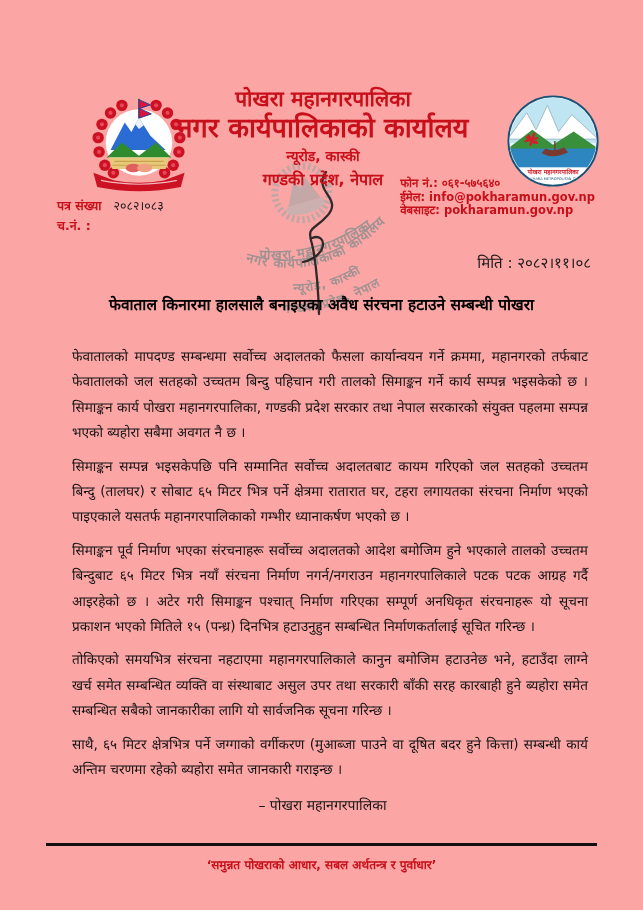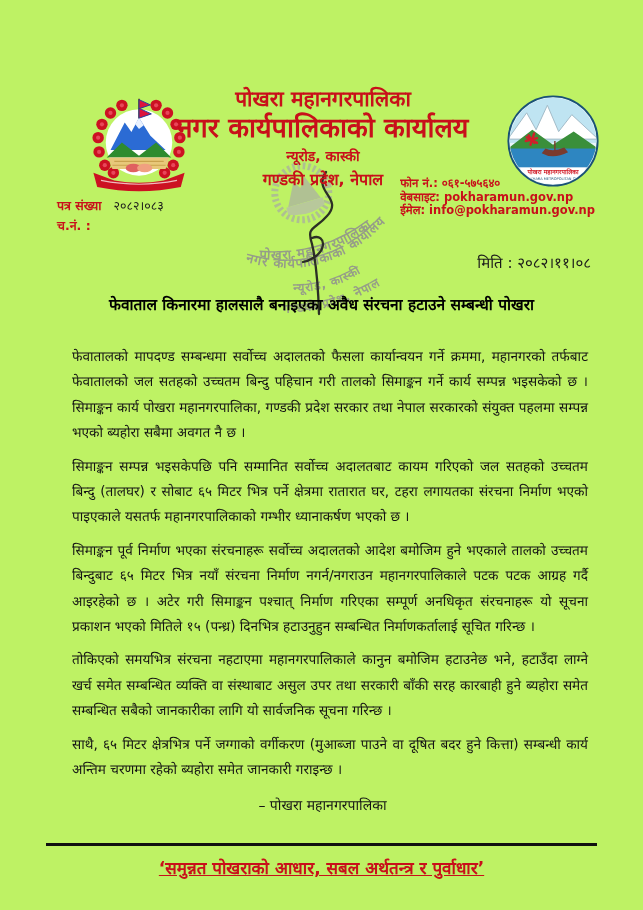--- a/index.html
+++ b/index.html
@@ -1,17 +1,17 @@
 <!DOCTYPE html>
 <html><head>
 <meta charset="utf-8">
 <style>
   html,body{margin:0;padding:0;background:#e9e9e9;}
   .page{
-    position:relative;width:643px;height:910px;margin:0 auto;background:#bef264;
+    position:relative;width:643px;height:910px;margin:0 auto;background:#fca5a5;
     font-family:"DejaVu Sans","Liberation Sans",sans-serif;overflow:hidden;
   }
   
   .emblem-left{position:absolute;left:82px;top:92px;width:114px;height:116px;}
   .logo-right{position:absolute;left:506px;top:94px;width:94px;height:94px;}
   .header-center{position:absolute;left:130px;top:86px;width:386px;text-align:center;color:#c8101a;z-index:3;}
   .hc-l1{font-size:21px;font-weight:bold;line-height:26px;}
   .hc-l2{font-size:27px;font-weight:bold;line-height:32px;}
   .hc-l3{font-size:14px;font-weight:bold;line-height:19px;margin-top:3px;}
   .hc-l4{font-size:16px;font-weight:bold;line-height:21px;margin-top:3px;}
@@ -26,21 +26,21 @@
   
   .notice-title{position:absolute;left:40px;right:40px;top:292px;text-align:center;
     font-weight:bold;font-size:15.5px;line-height:26px;color:#000;z-index:3;}
   .body-text{position:absolute;left:57px;top:344px;width:531px;font-size:13.6px;
     line-height:25.4px;text-align:justify;color:#141414;}
   .body-text p{margin:0 0 8px 15px;}
   .signoff{text-align:center;font-size:14px;margin-top:10px;color:#141414;}
   
   .footer{position:absolute;left:46px;right:46px;top:843px;}
   .footer-rule{height:3px;background:#101010;}
-  .footer-slogan{margin-top:10px;text-align:center;color:#c8101a;font-weight:bold;font-size:17px;text-decoration:underline;}
+  .footer-slogan{margin-top:10px;text-align:center;color:#c8101a;font-weight:bold;font-size:12px;}
 </style>
 </head>
 <body>
 
 <div class="page">
 
   <div class="emblem-left">
     <svg viewBox="0 0 120 120" width="114" height="116" aria-hidden="true">
 
       <g fill="#cc1122">
@@ -139,22 +139,22 @@
       <span class="lbl">पत्र संख्या</span>
       <span class="val">२०८२।०८३</span>
     </div>
     <div>
       <span class="lbl">च.नं. :</span>
     </div>
   </div>
 
   <div class="contact">
     <div>फोन नं.: ०६१-५७५६४०</div>
+    <div>ईमेल: info@pokharamun.gov.np</div>
     <div>वेबसाइट: pokharamun.gov.np</div>
-    <div>ईमेल: info@pokharamun.gov.np</div>
   </div>
 
   <div class="date-line">मिति : २०८२।११।०८</div>
 
   <div class="stamp">
     <svg viewBox="0 0 214 186" width="214" height="186" aria-hidden="true">
       <defs>
         <path id="arc1" d="M 52,98 Q 107,118 162,98" fill="none"></path>
         <path id="arc2" d="M 22,88 Q 107,148 192,88" fill="none"></path>
         <path id="arc3" d="M 72,138 Q 107,148 142,138" fill="none"></path>

